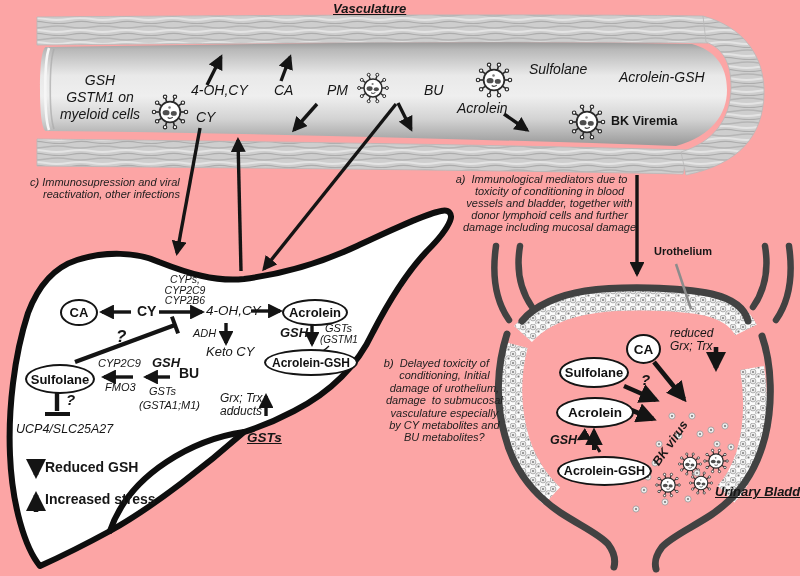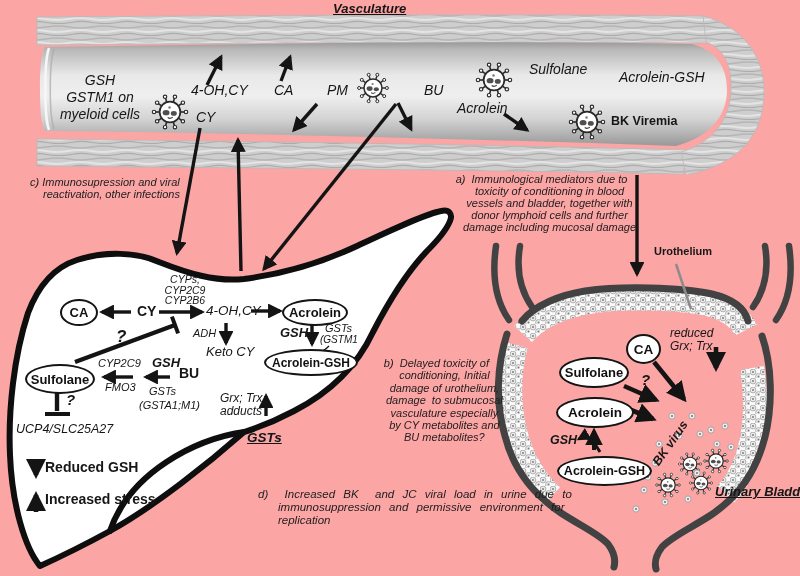--- a/index.html
+++ b/index.html
@@ -209,23 +209,20 @@
 vessels and bladder, together with
 donor lymphoid cells and further
 damage including mucosal damage</div>
 <div class="lbl ann hang" style="left:370px;top:357px;line-height:12.4px">b)  Delayed toxicity of
 conditioning, Initial
 damage of urothelium,
 damage  to submucosal
 vasculature especially
 by CY metabolites and
 BU metabolites?</div>
-<div class="lbl ann" style="left:258px;top:488px;padding-left:20px;text-indent:-20px;white-space:pre-wrap;line-height:13px;font-size:11.5px;word-spacing:5px">d)  Increased BK  and JC viral load in urine due to
-immunosuppression and permissive environment for
-replication</div>
 
 <div class="lbl it ctr" style="left:160px;top:274px;width:50px;font-size:10.5px;line-height:10.6px;white-space:pre-line">CYPs,
 CYP2C9
 CYP2B6</div>
 <div class="lbl b" style="left:137px;top:304px;font-size:14px">CY</div>
 <div class="lbl it" style="left:206px;top:304px;font-size:13.5px">4-OH,CY</div>
 <div class="lbl it" style="left:193px;top:328px;font-size:11px">ADH</div>
 <div class="lbl it" style="left:206px;top:345px;font-size:13px">Keto CY</div>
 <div class="lbl it b" style="left:280px;top:326px;font-size:13px">GSH</div>
 <div class="lbl it" style="left:325px;top:323px;font-size:11px">GSTs</div>

